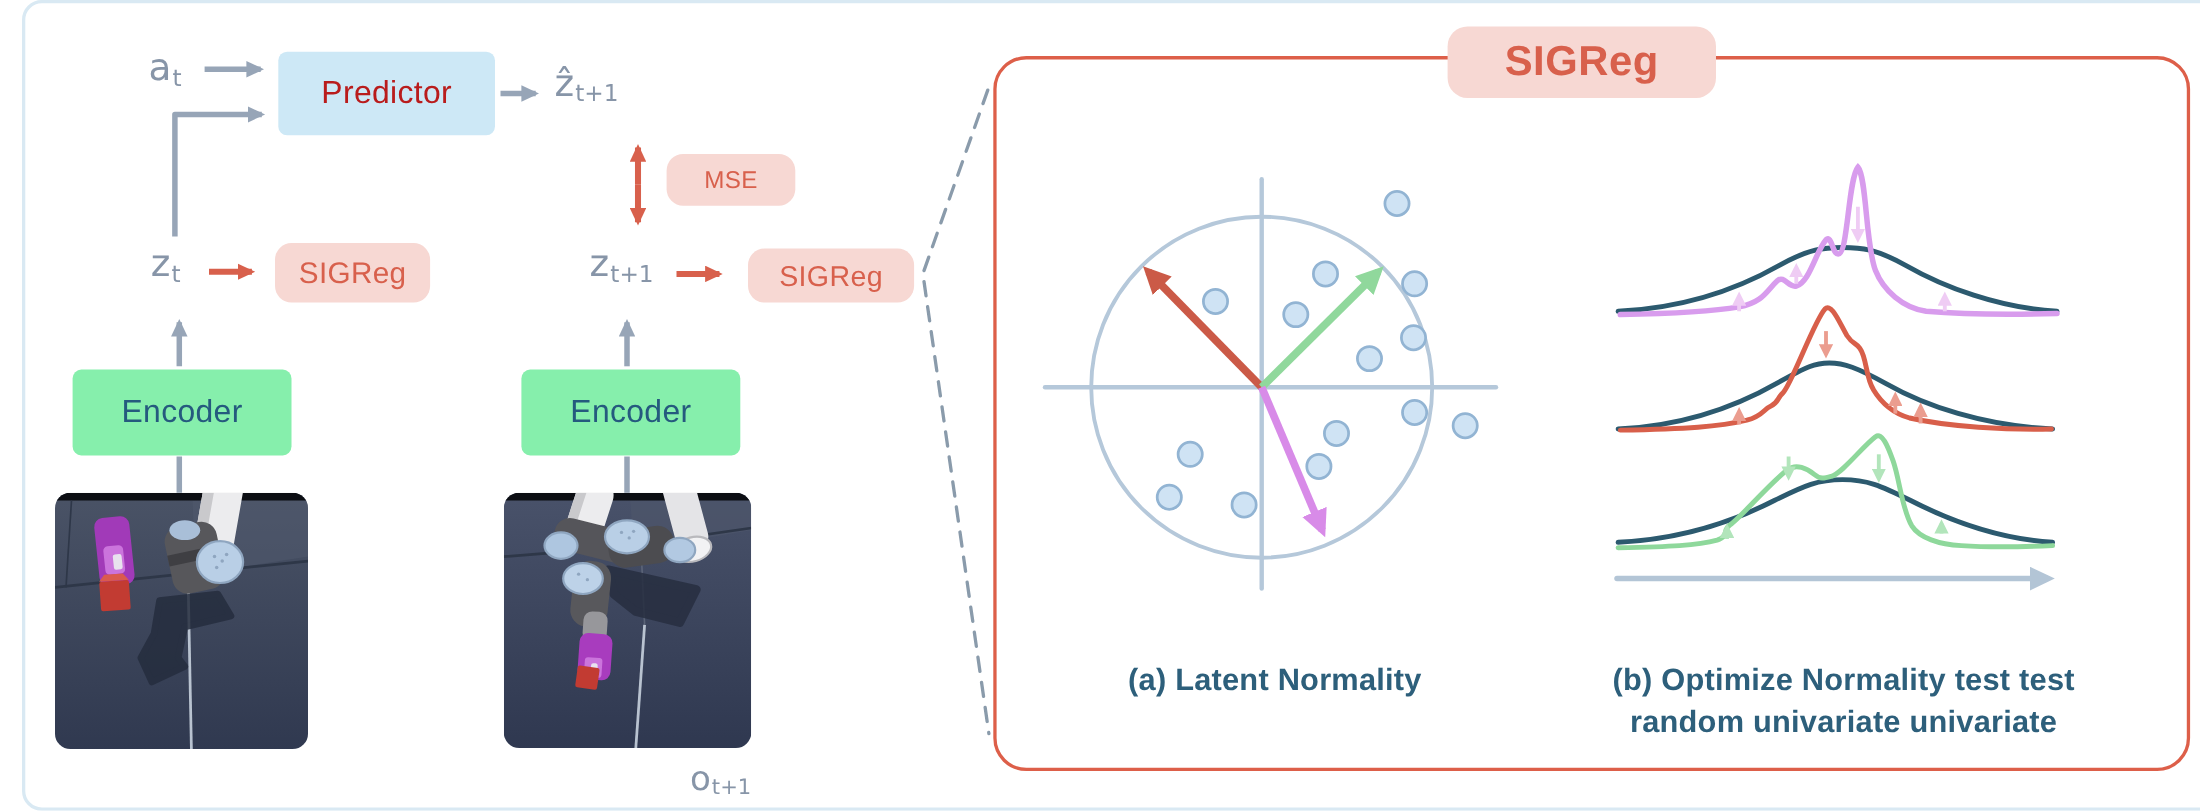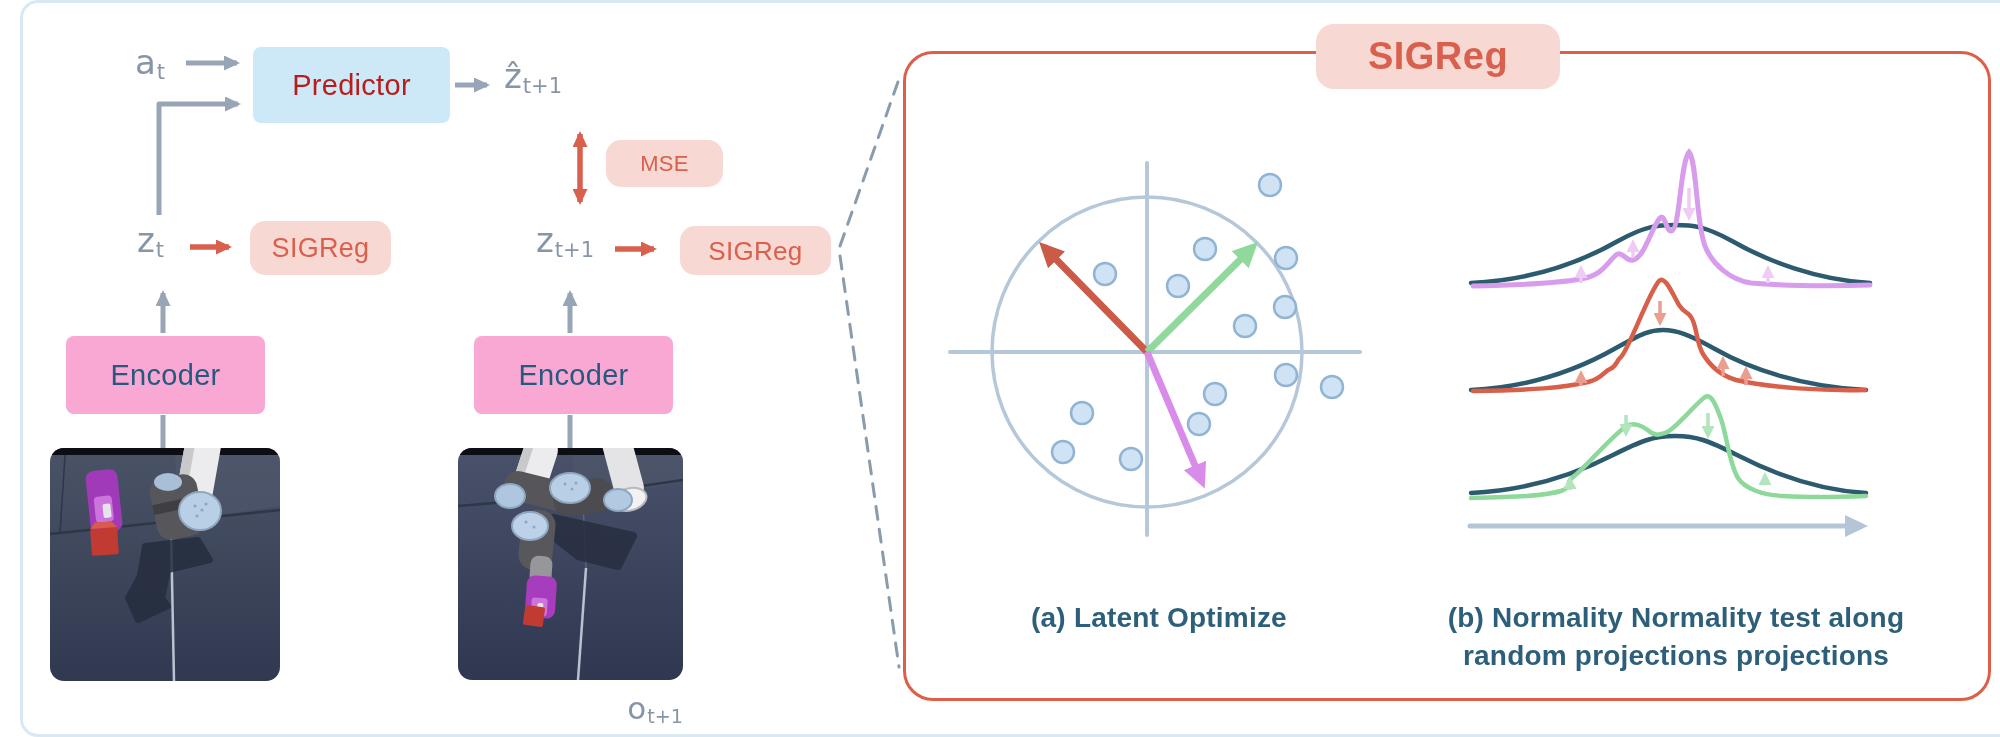--- a/index.html
+++ b/index.html
@@ -30,21 +30,21 @@
 
   
   .pbox {
     position:absolute;
     display:flex; align-items:center; justify-content:center;
     border-radius: 8px;
     font-size: 29px; font-weight: 500;
     letter-spacing: .3px;
   }
   .predictor { background:#cde8f6; color:#b91c1c; }
-  .encoder   { background:#f9a8d4; color:#255a7e; }
+  .encoder   { background:#86efac; color:#255a7e; }
 
   
   .badge {
     position:absolute;
     display:flex; align-items:center; justify-content:center;
     background:#f7d8d3; color:#d8604c;
     border-radius: 15px;
     font-weight: 500; letter-spacing:.3px;
     line-height:1;
   }
@@ -337,25 +337,25 @@
         <path d="M173 282 L173 300" stroke="#b2e5bb" stroke-width="3.5" marker-end="url(#sh-green)"></path>
         <path d="M255 280 L255 302" stroke="#b2e5bb" stroke-width="3.5" marker-end="url(#sh-green)"></path>
         <path d="M117 357 L117 347" stroke="#b2e5bb" stroke-width="3.5" marker-end="url(#sh-green)"></path>
         <path d="M312 352 L312 343" stroke="#b2e5bb" stroke-width="3.5" marker-end="url(#sh-green)"></path>
       </g>
 
       <path d="M17 393 L408 393" stroke="#b3c5d6" stroke-width="5" stroke-linecap="round" marker-end="url(#sh-axis)"></path>
     </svg>
 
     <div class="caption" style="left:78px; top:545px; width:350px;">
-      <div>(a)  Latent Optimize</div>
+      <div>(a)  Latent Normality</div>
     </div>
     <div class="caption" style="left:520px; top:545px; width:500px;">
-      <div>(b) Normality Normality test along</div>
-      <div>random projections projections</div>
+      <div>(b) Optimize Normality test test</div>
+      <div>random univariate univariate</div>
     </div>
   </div>
 
   <div class="panel-title">
     <span>SIGReg</span>
   </div>
 
 </div>
 
 </body></html>

